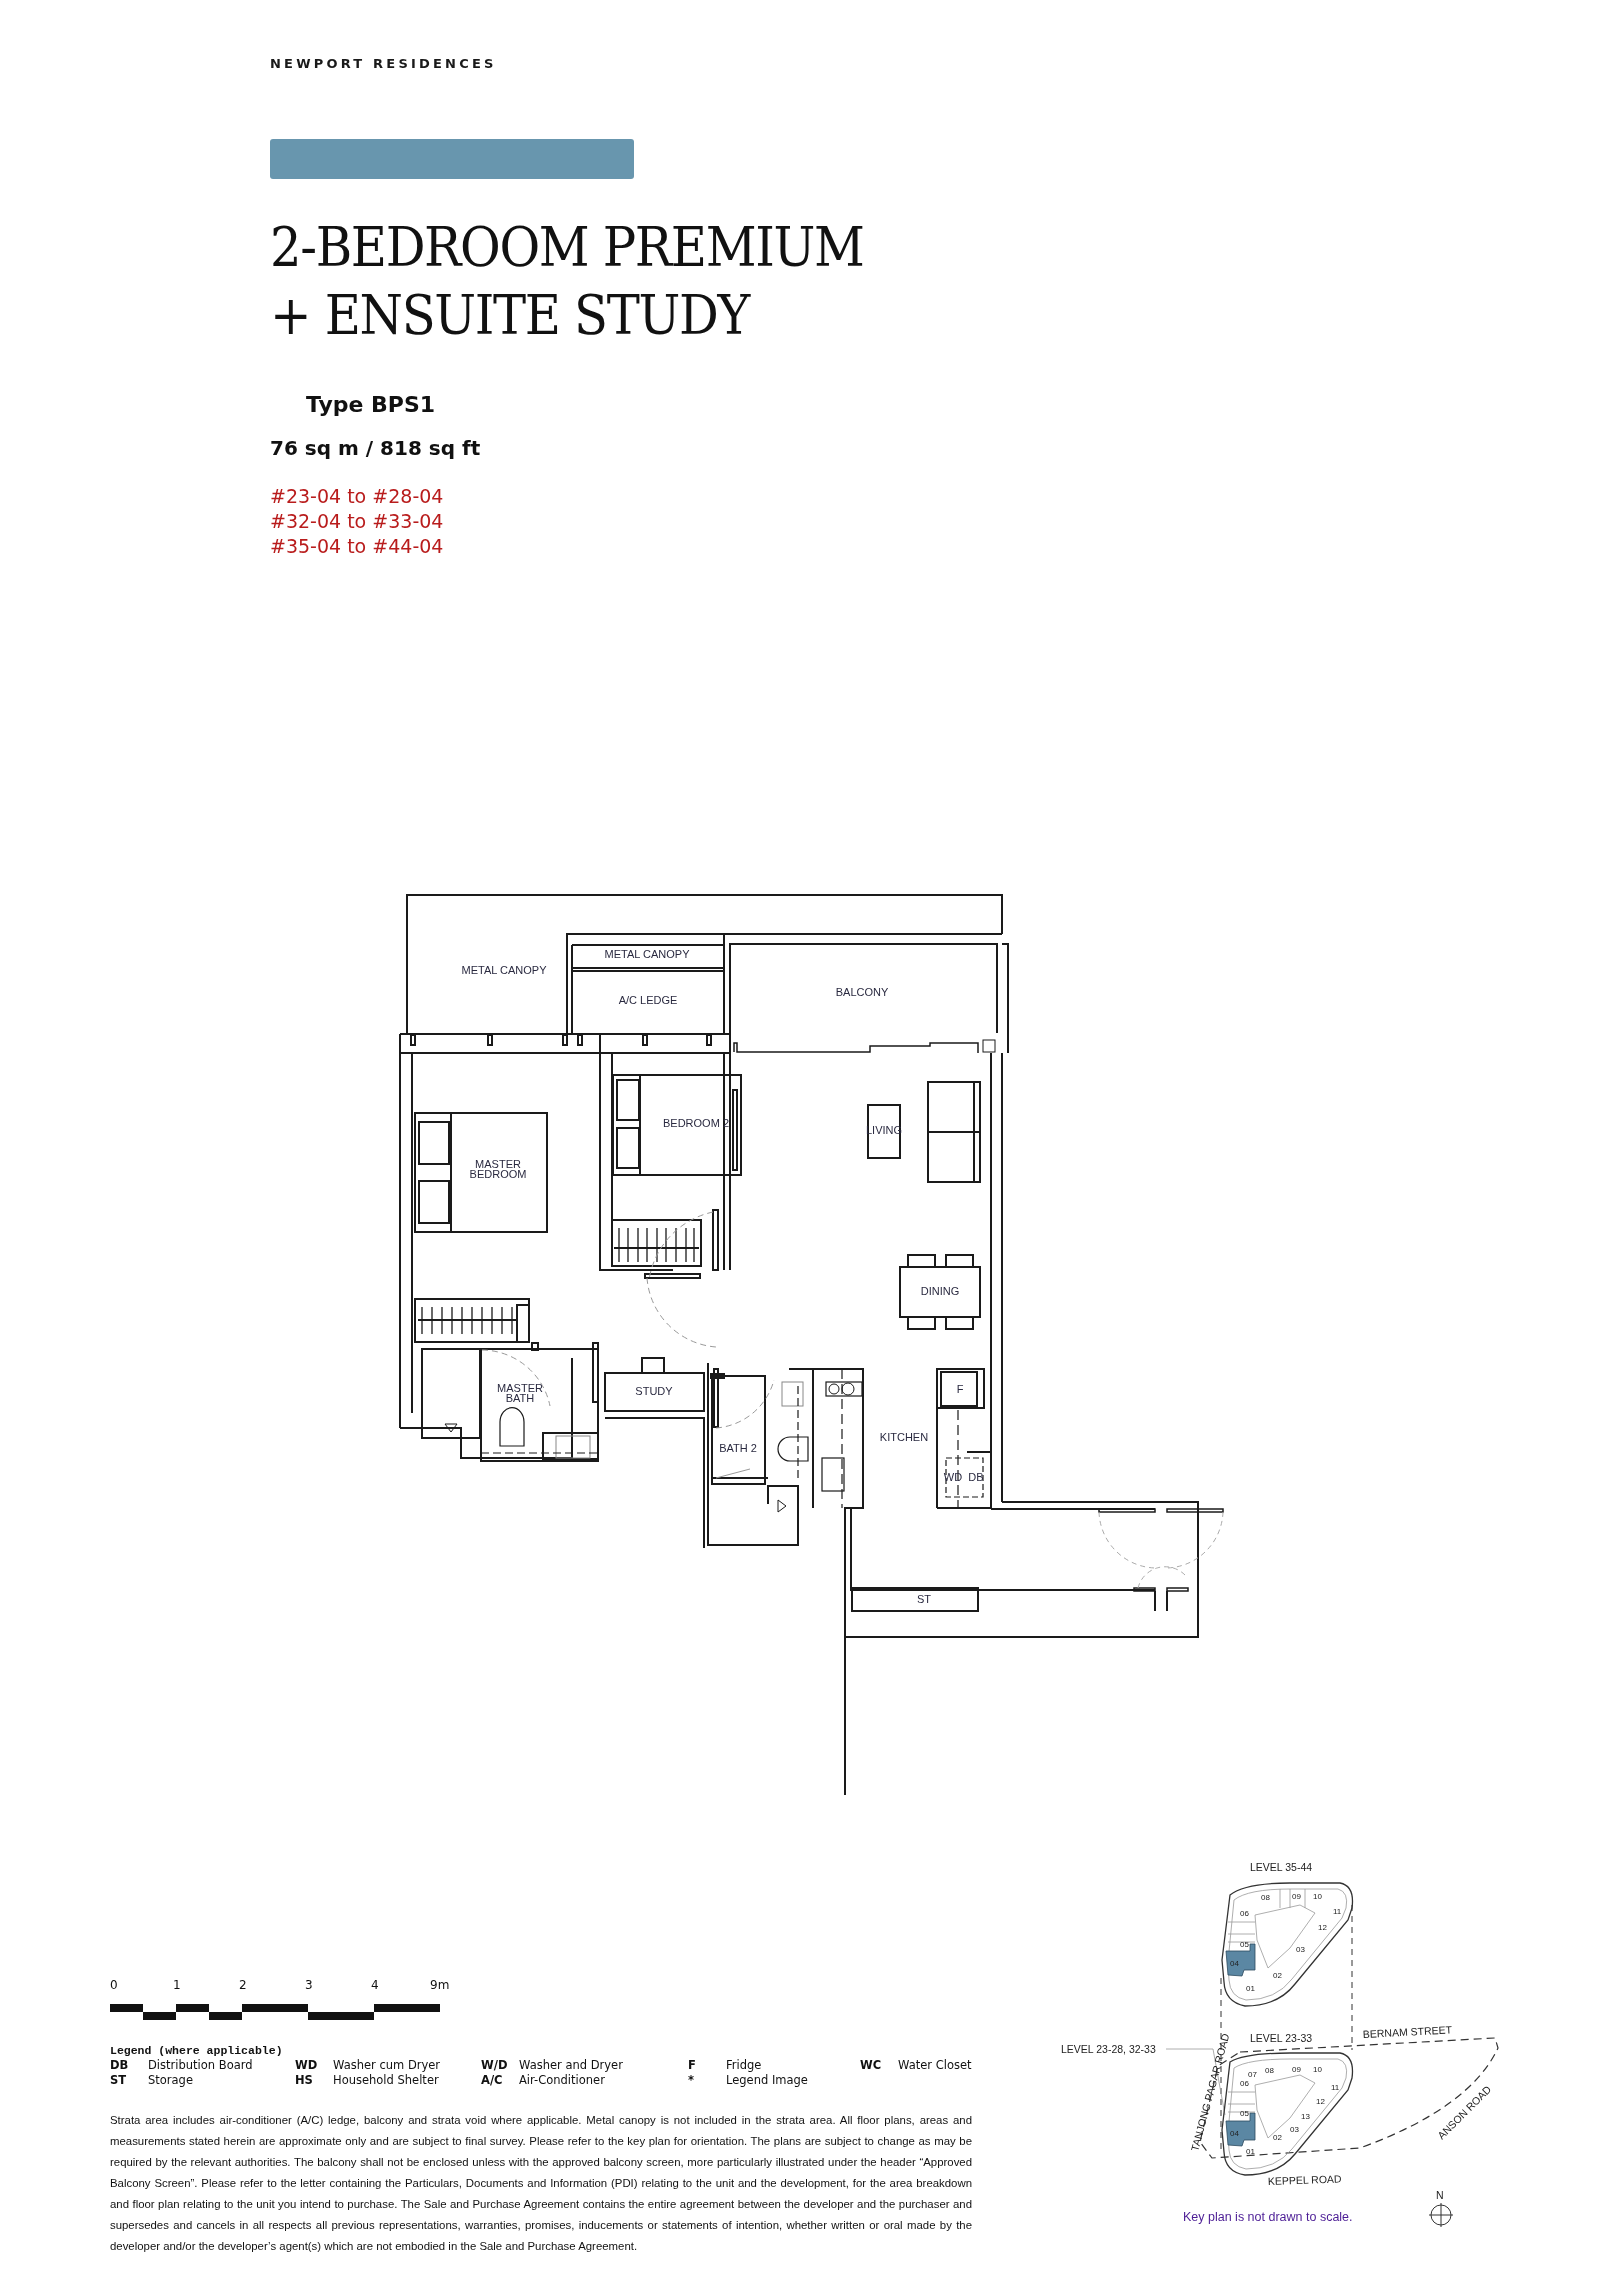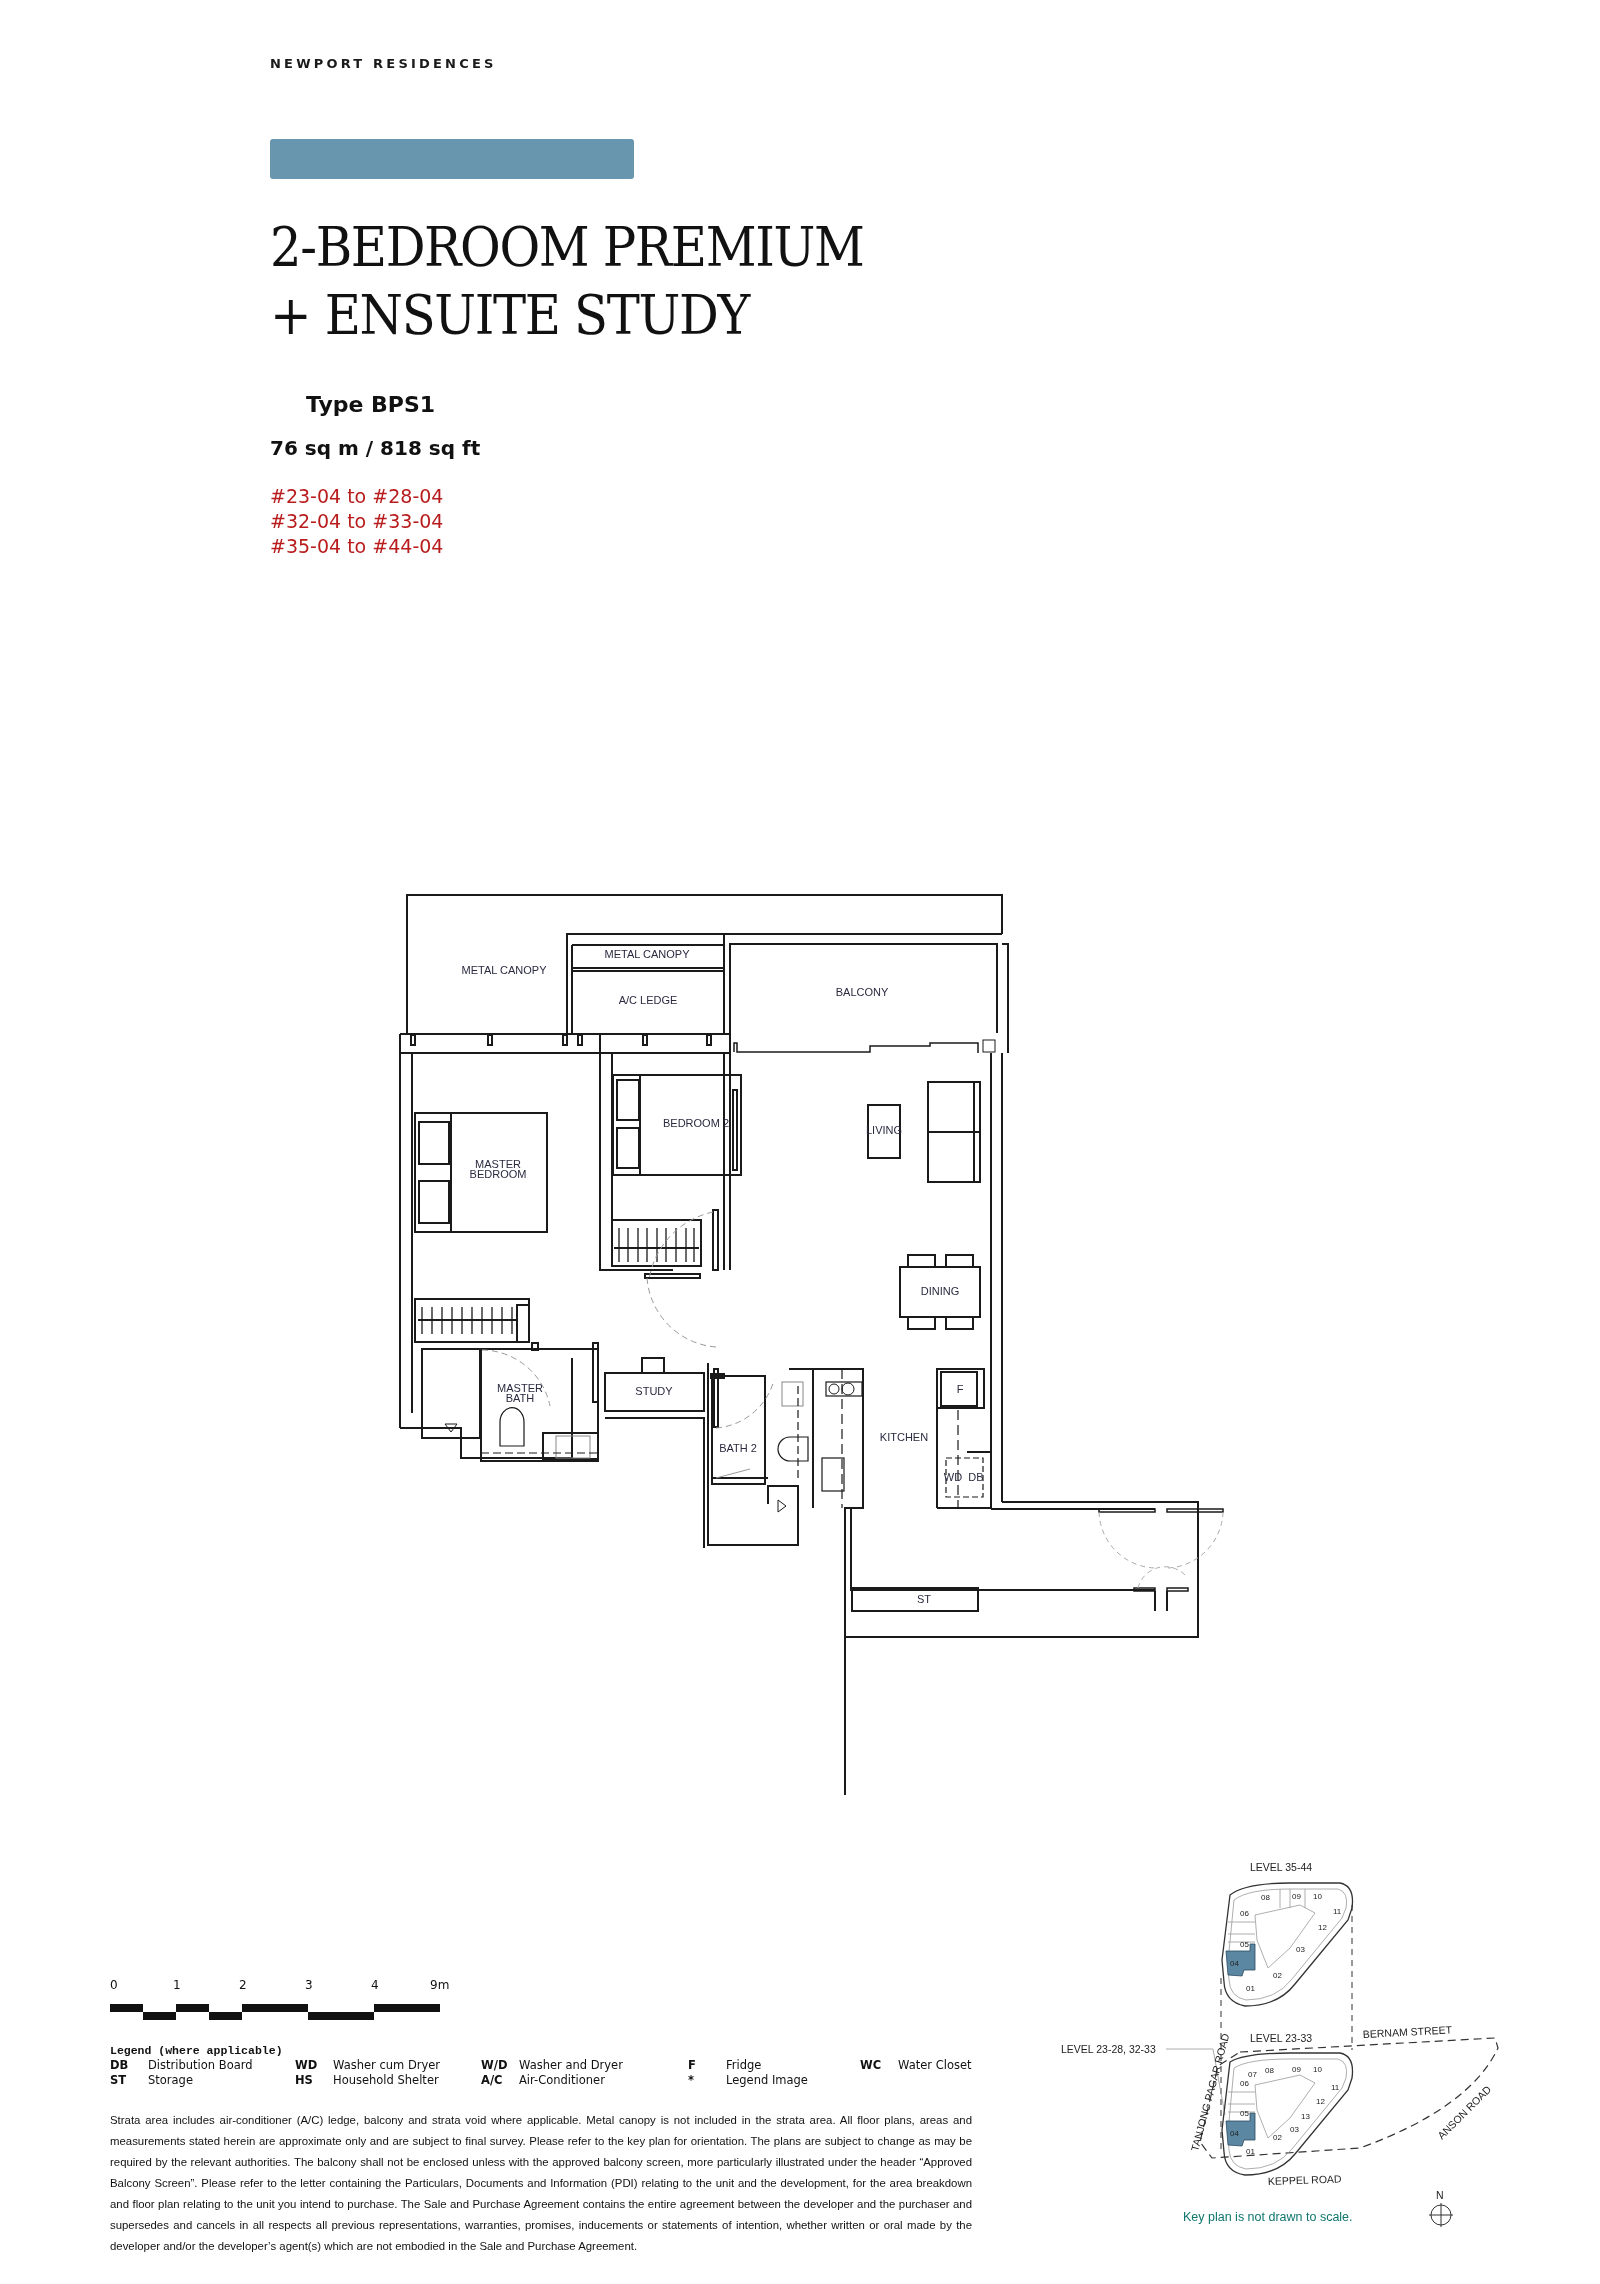--- a/index.html
+++ b/index.html
@@ -18,21 +18,21 @@
   .scale-nums span { position: absolute; top: 0; }
   .legend { position: absolute; left: 110px; top: 2043px; font-size: 11.5px; line-height: 15px; }
   .legend-title { font-weight: bold; font-family: Liberation Mono, monospace; }
   .legend-grid { position: relative; width: 880px; height: 32px; }
   .lg { position: absolute; white-space: nowrap; }
   .lg b { display: inline-block; width: 38px; font-weight: bold; }
   .disclaimer { position: absolute; left: 110px; top: 2110px; width: 862px; font-family: "Liberation Sans", sans-serif; font-size: 11.4px; line-height: 21px; text-align: justify; color: #111; }
   .keyplan { position: absolute; left: 1050px; top: 1850px; }
   .kp-text { font-family: "Liberation Sans", sans-serif; font-size: 10.5px; fill: #222; }
   .kp-num { font-family: "Liberation Sans", sans-serif; font-size: 8px; fill: #222; }
-  .kp-note { position: absolute; left: 1183px; top: 2210px; font-size: 12.5px; color: #0f766e; font-family: "Liberation Sans", sans-serif; }
+  .kp-note { position: absolute; left: 1183px; top: 2210px; font-size: 12.5px; color: #4c1d95; font-family: "Liberation Sans", sans-serif; }
 </style>
 </head>
 <body>
 
 <div class="brand">NEWPORT RESIDENCES</div>
 <div class="accent-bar"></div>
 
 <div class="title">
   <div>2-BEDROOM PREMIUM</div>
   <div>+ ENSUITE STUDY</div>

